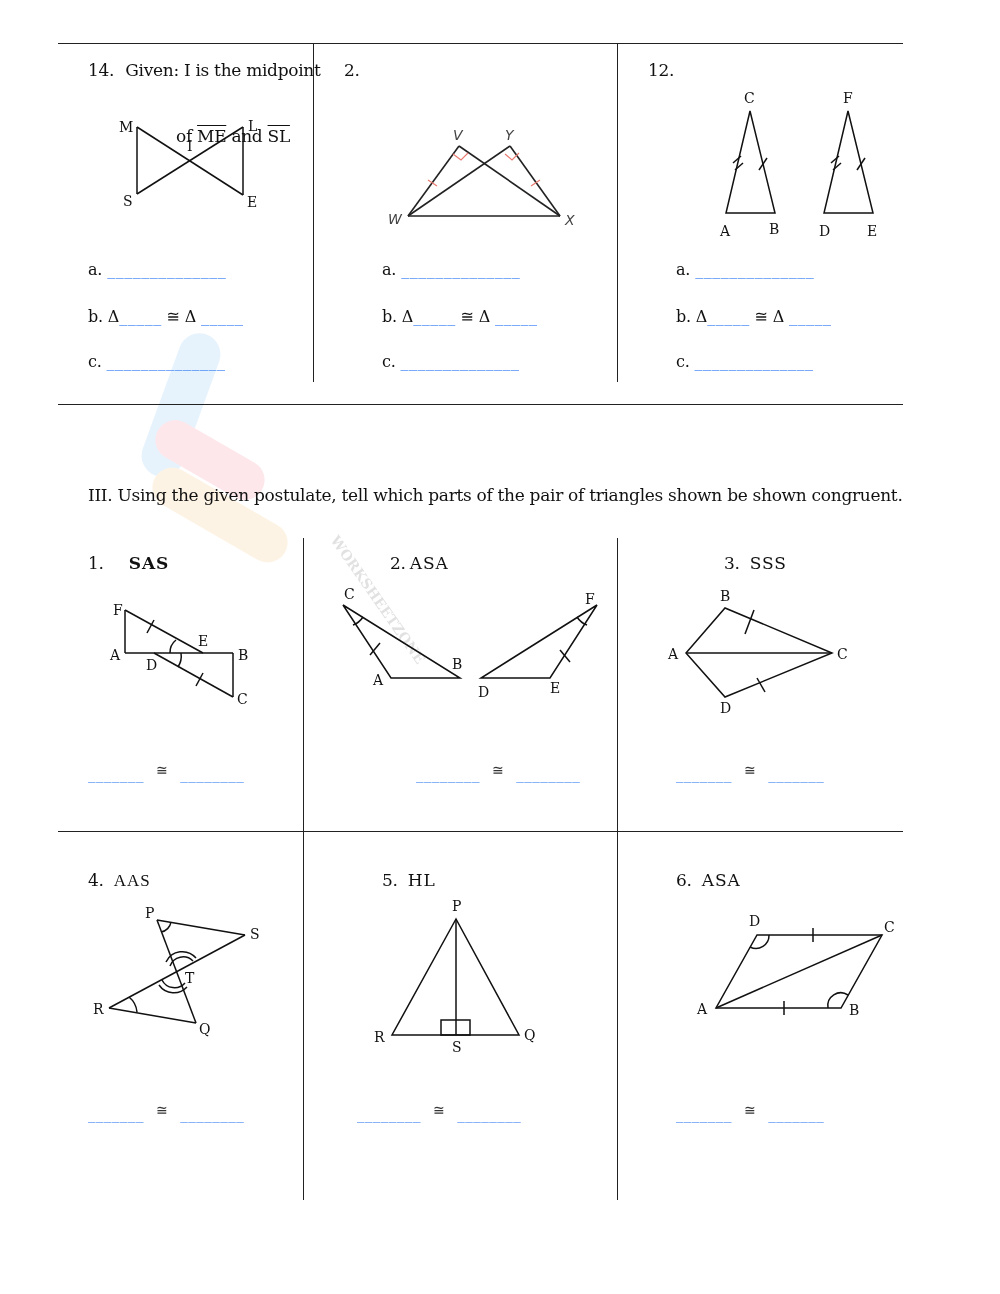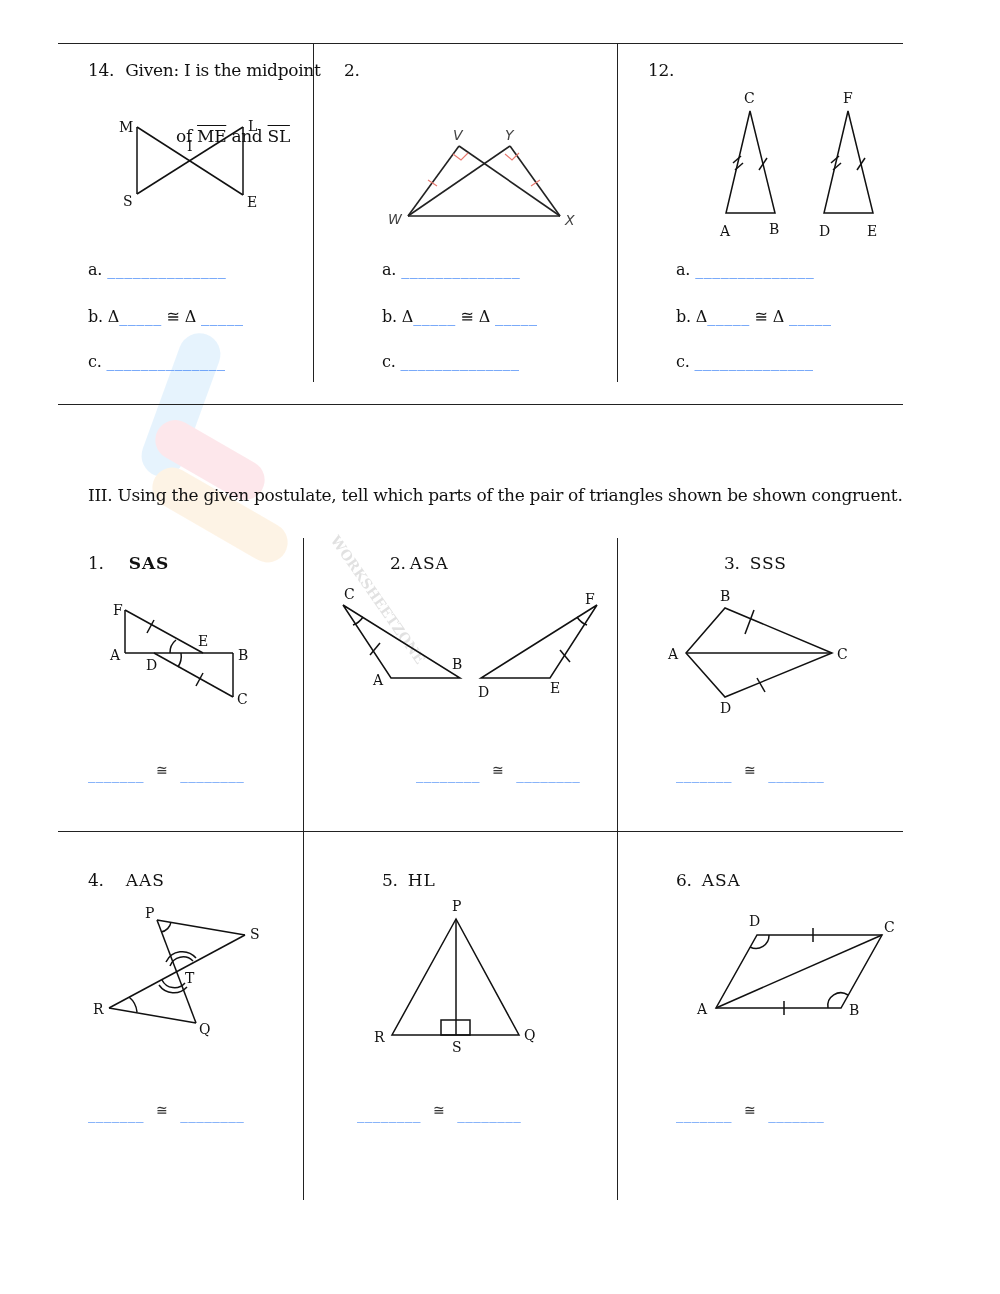--- a/index.html
+++ b/index.html
@@ -180,21 +180,21 @@
     </g>
     <text x="720" y="601">B</text>
     <text x="668" y="659">A</text>
     <text x="837" y="659">C</text>
     <text x="720" y="713">D</text>
   </svg>
   <div class="cong" style="left:676px; top:765px;"><span class="blank">_______</span><span class="sym">≅</span><span class="blank">_______</span></div>
 </div>
 
 <div>
-  <div class="qtext" style="left:88px; top:870px;"><span>4.</span><span style="margin-left:22px; letter-spacing:1px;">AAS</span></div>
+  <div class="qtext" style="left:88px; top:870px;"><span>4.</span><span style="margin-left:10px; letter-spacing:1px;font-family:Liberation Serif, serif;">AAS</span></div>
   <svg style="left:0;top:0;" width="1" height="1">
     <g stroke="#111" stroke-width="1.5" fill="none">
       <line x1="157" y1="920" x2="245" y2="935"></line>
       <line x1="157" y1="920" x2="196" y2="1023"></line>
       <line x1="245" y1="935" x2="109" y2="1008"></line>
       <line x1="109" y1="1008" x2="196" y2="1023"></line>
       <path d="M161,932 A12,12 0 0 0 171,922"></path>
       <path d="M129,997 A22,22 0 0 1 137,1012"></path>
       <path d="M170,966 A14,14 0 0 1 193,961"></path>
       <path d="M166,962 A18,18 0 0 1 196,958"></path>

